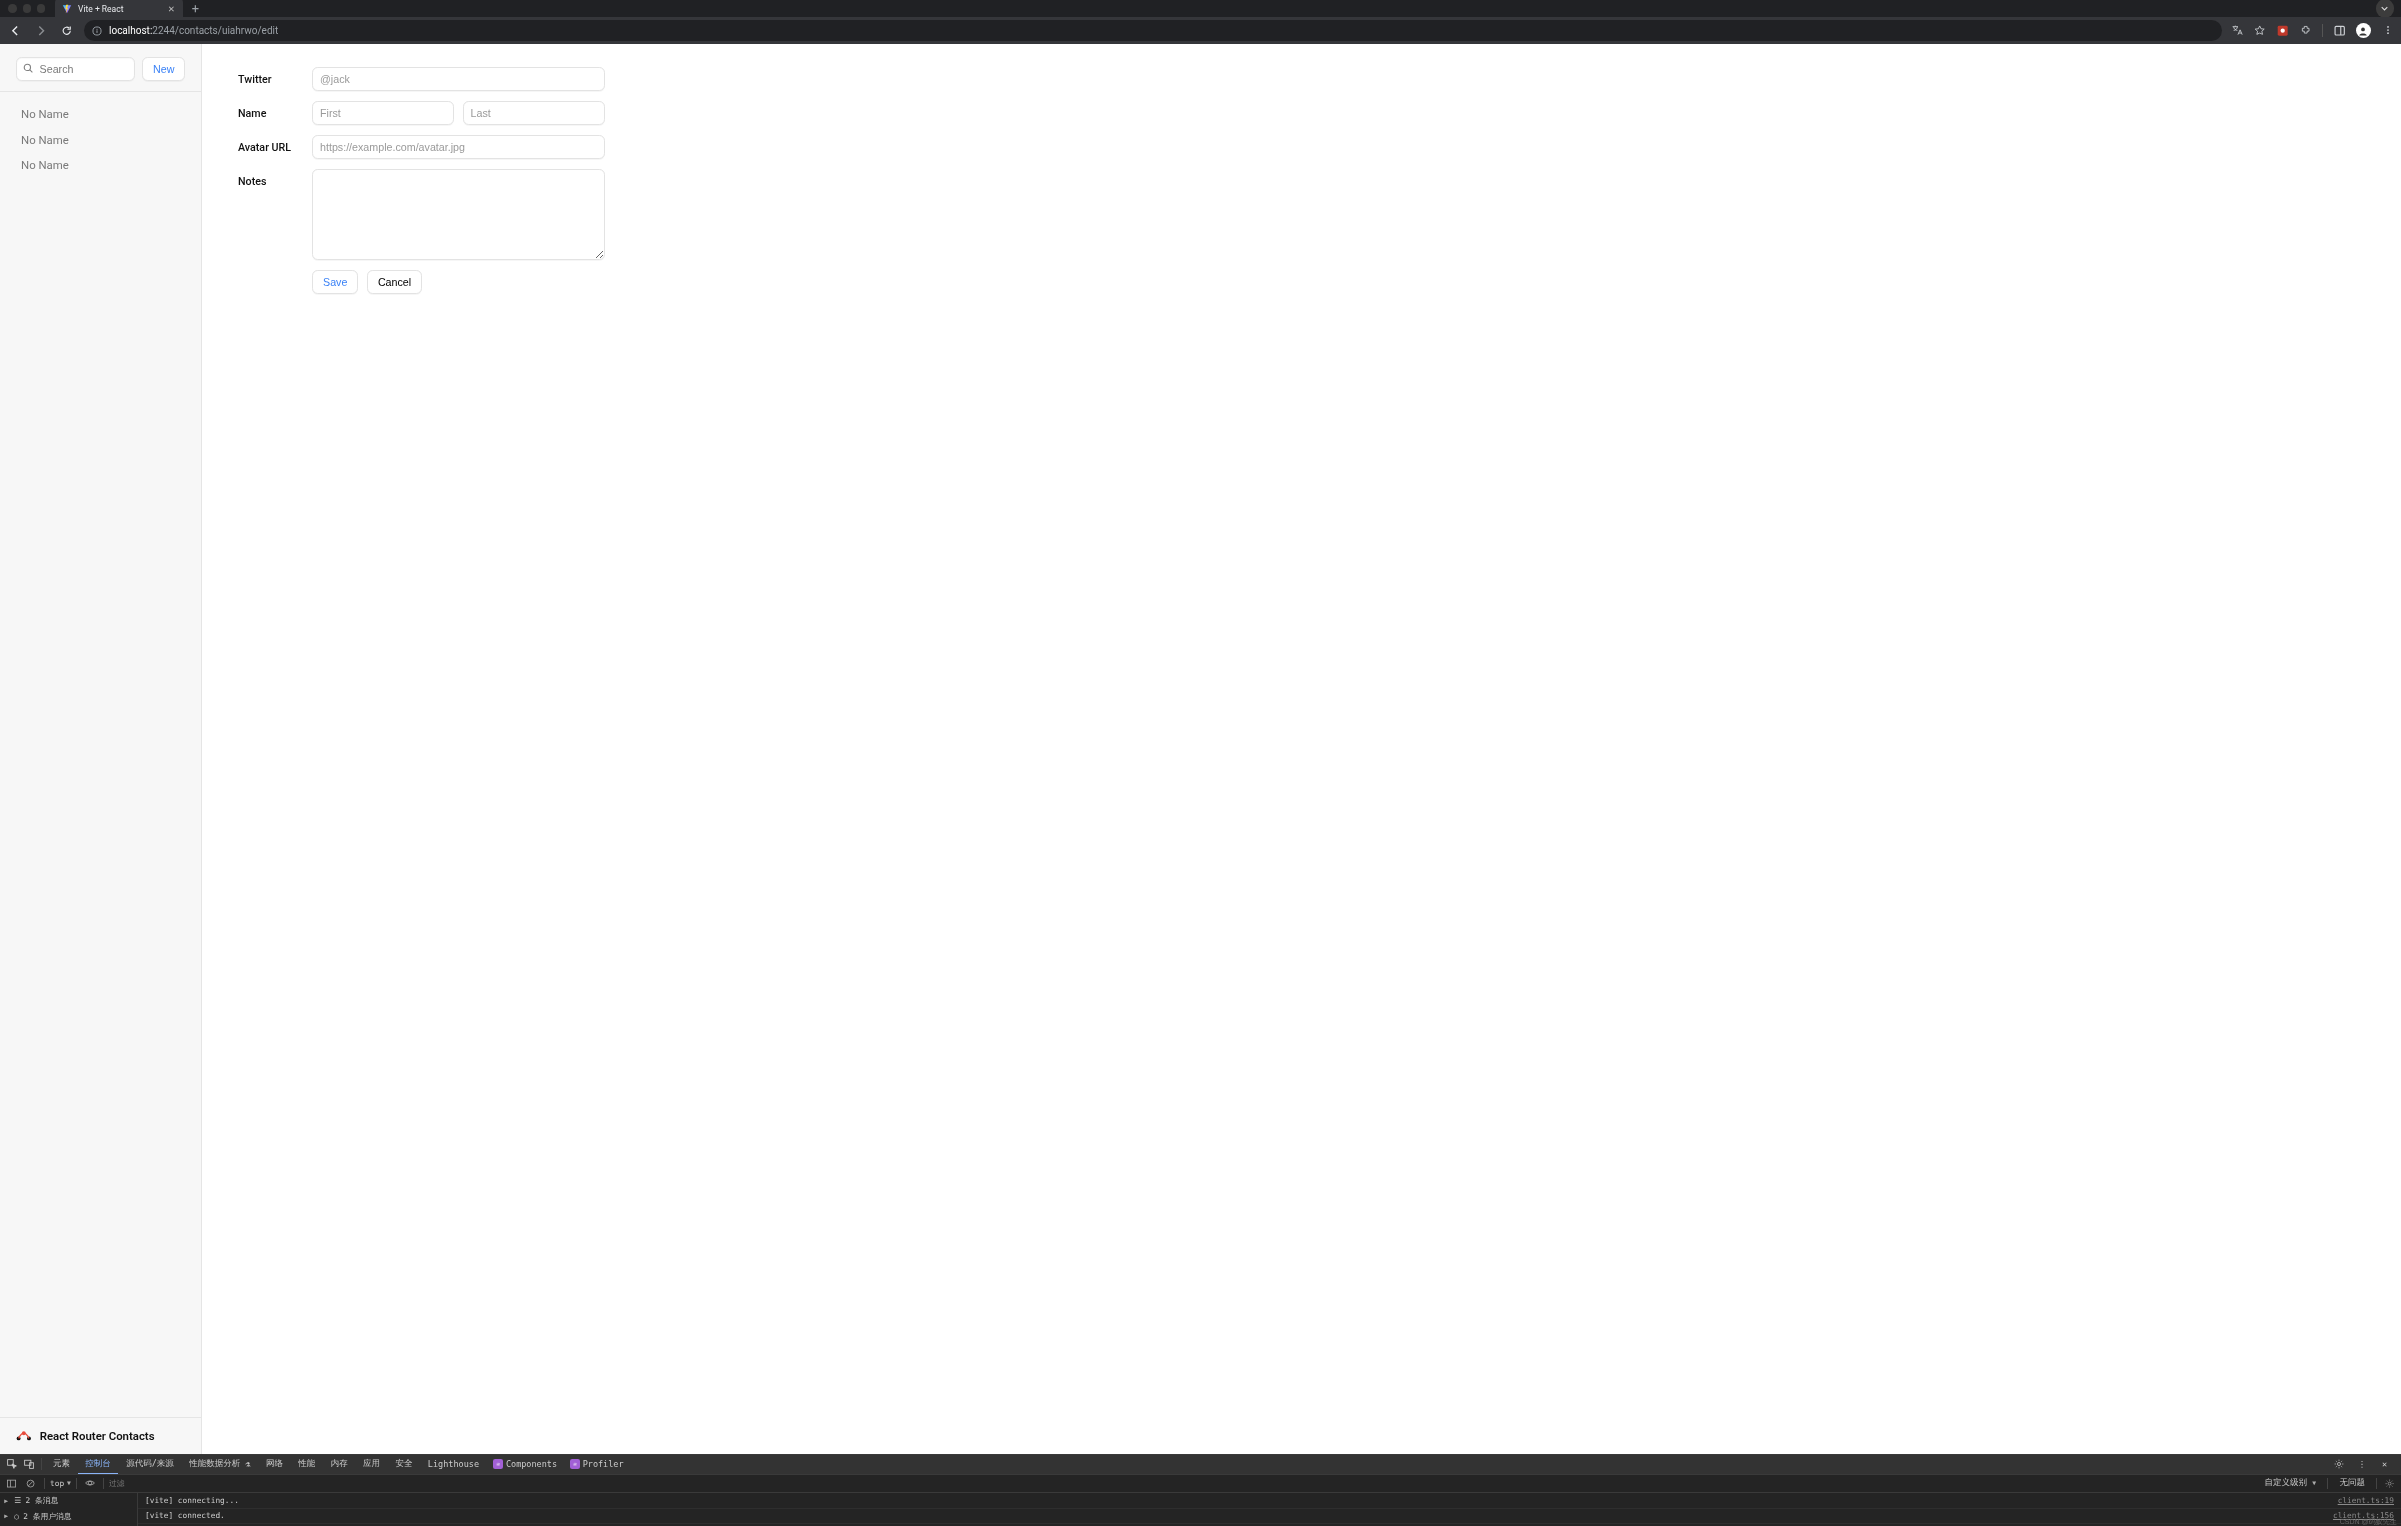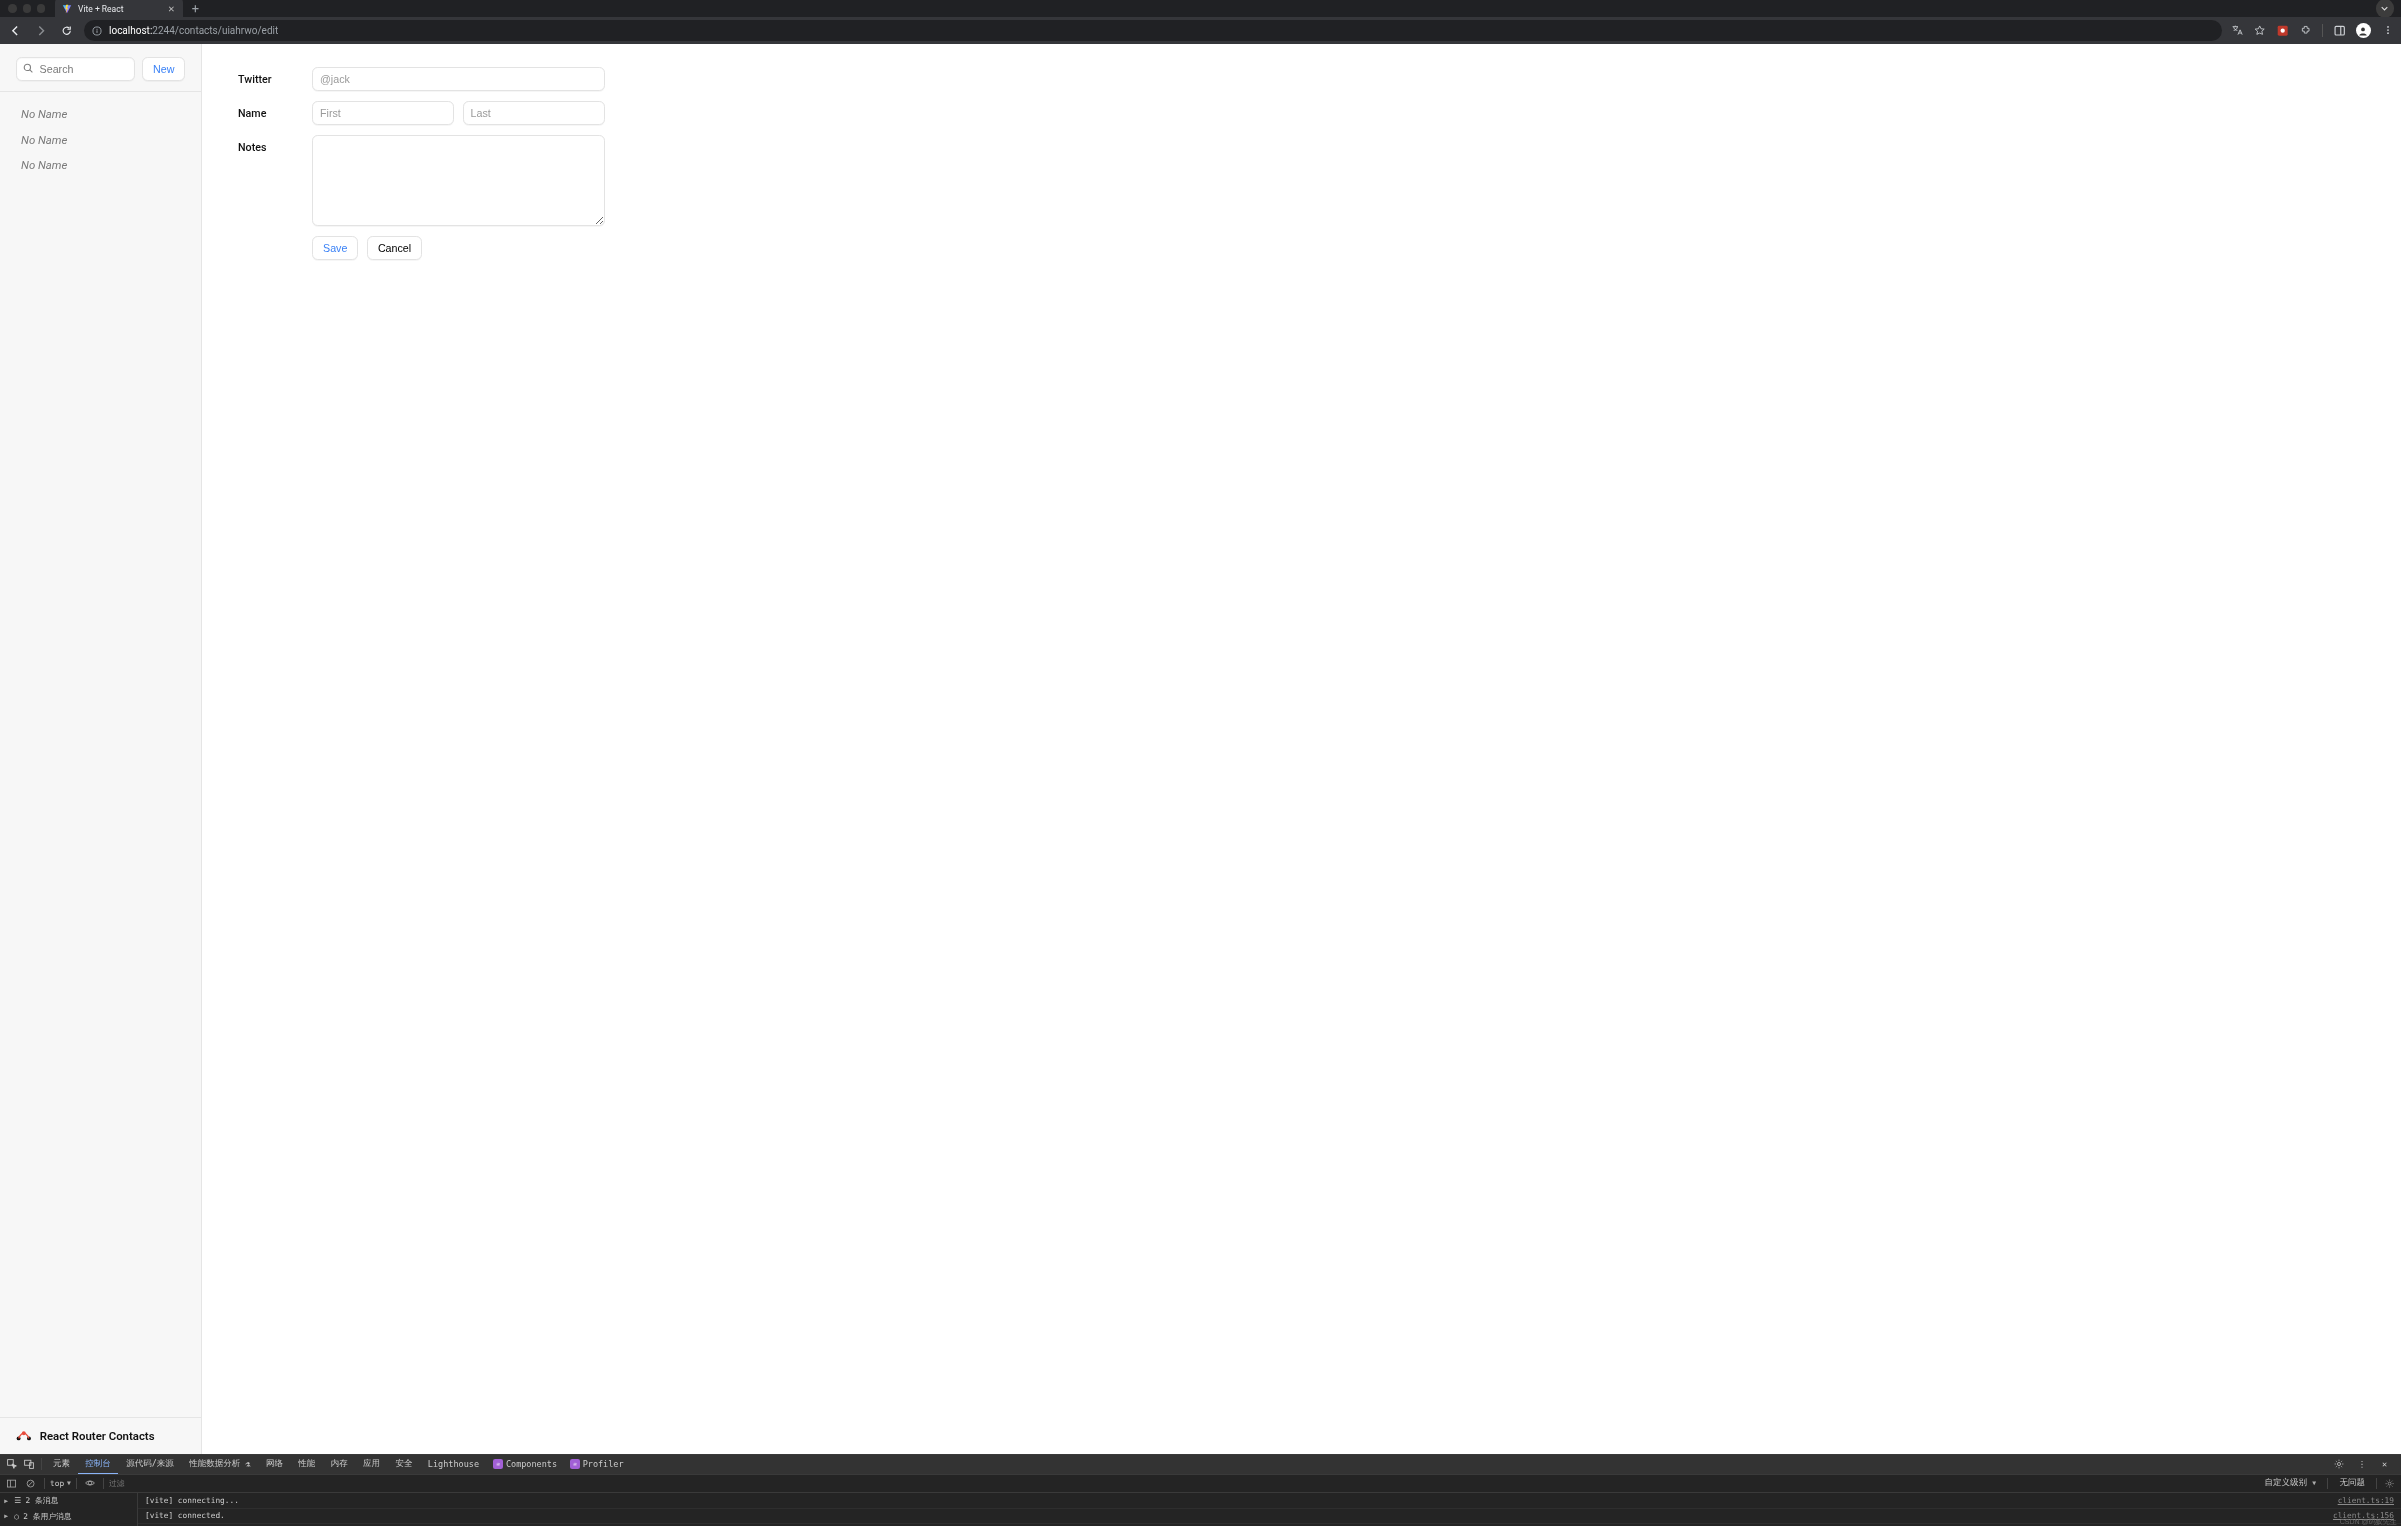--- a/index.html
+++ b/index.html
@@ -37,21 +37,21 @@
   .page { flex:1; display:flex; min-height:0; background:#fff; }
   .sidebar { width:202px; background:#f7f7f7; border-right:0.7px solid #e5e5e5; display:flex; flex-direction:column;}
   .sidebar-top { padding:12.8px 15.6px 10px; display:flex; gap:7px; border-bottom:0.7px solid #e5e5e5;justify-content:flex-end;}
   .search-wrap { flex:1; position:relative;}
   .search-wrap .sicon { position:absolute; left:7px; top:50%; transform:translateY(-50%); color:#808080; }
   .search-input { width:100%; height:24px; border:0.7px solid #e3e3e3; border-radius:5.7px; background:#fff; padding:0 7px 0 23px; font-size:10.7px; box-shadow: 0 0.7px 1.4px rgba(0,0,0,0.04) inset, 0 0.7px 0.7px rgba(0,0,0,0.03);}
   .search-input::placeholder { color:#7a7a7a; }
   .btn { height:24px; border:0.7px solid #e3e3e3; background:#fff; border-radius:5.7px; padding:0 10px; font-size:10.7px; cursor:pointer; box-shadow:0 0.7px 0.7px rgba(0,0,0,0.04);}
   .btn.primary { color:#3b82f6; }
   .contact-list { padding:10px 0; overflow:auto; flex:1;}
-  .contact-item { padding:5.7px 21px; color:#7a7a7a; font-style:italic; font-size:11.4px; cursor:pointer;}
+  .contact-item { padding:5.7px 21px; color:#7a7a7a; font-size:11.4px; cursor:pointer;}
   .sidebar-footer { border-top:0.7px solid #e5e5e5; padding:10px 15.6px; display:flex; align-items:center; gap:8.5px; font-size:11.4px; font-weight:600; color:#111;}
   .rr-logo { width:15.6px; height:15.6px; display:inline-flex; }
 
   .main { flex:1; padding:23px 36px; overflow:auto;}
   .form-row { display:flex; align-items:flex-start; margin-bottom:10px; }
   .form-row .lbl { width:74px; font-size:10.7px; color:#111; padding-top:5.7px; font-weight:500;}
   .form-row .fields { display:flex; gap:8.5px; }
   .tinput { height:24px; border:0.7px solid #e3e3e3; border-radius:5.7px; background:#fff; padding:0 7px; font-size:10.7px; box-shadow:0 0.7px 0.7px rgba(0,0,0,0.04);}
   .tinput::placeholder { color:#9a9a9a; }
   .w1 { width:142px; }
@@ -234,20 +234,26 @@
       <div class="fields">
           <input class="tinput w2" placeholder="@jack" style="">
         </div>
     </div>
     <div class="form-row">
       <div class="lbl">Name</div>
       <div class="fields">
         <input class="tinput w1" placeholder="First" style="">
         <input class="tinput w1" placeholder="Last" style="">
       </div>
+    </div>
+    <div class="form-row">
+      <div class="lbl">Avatar URL</div>
+      <div class="fields">
+          <input class="tinput w2" placeholder="https://example.com/avatar.jpg" style="">
+        </div>
     </div>
     <div class="form-row">
       <div class="lbl">Notes</div>
       <div class="fields">
           <textarea class="tarea" style=""></textarea>
         </div>
     </div>
     <div class="form-actions">
       <button class="btn primary">Save</button>
       <button class="btn">Cancel</button>

